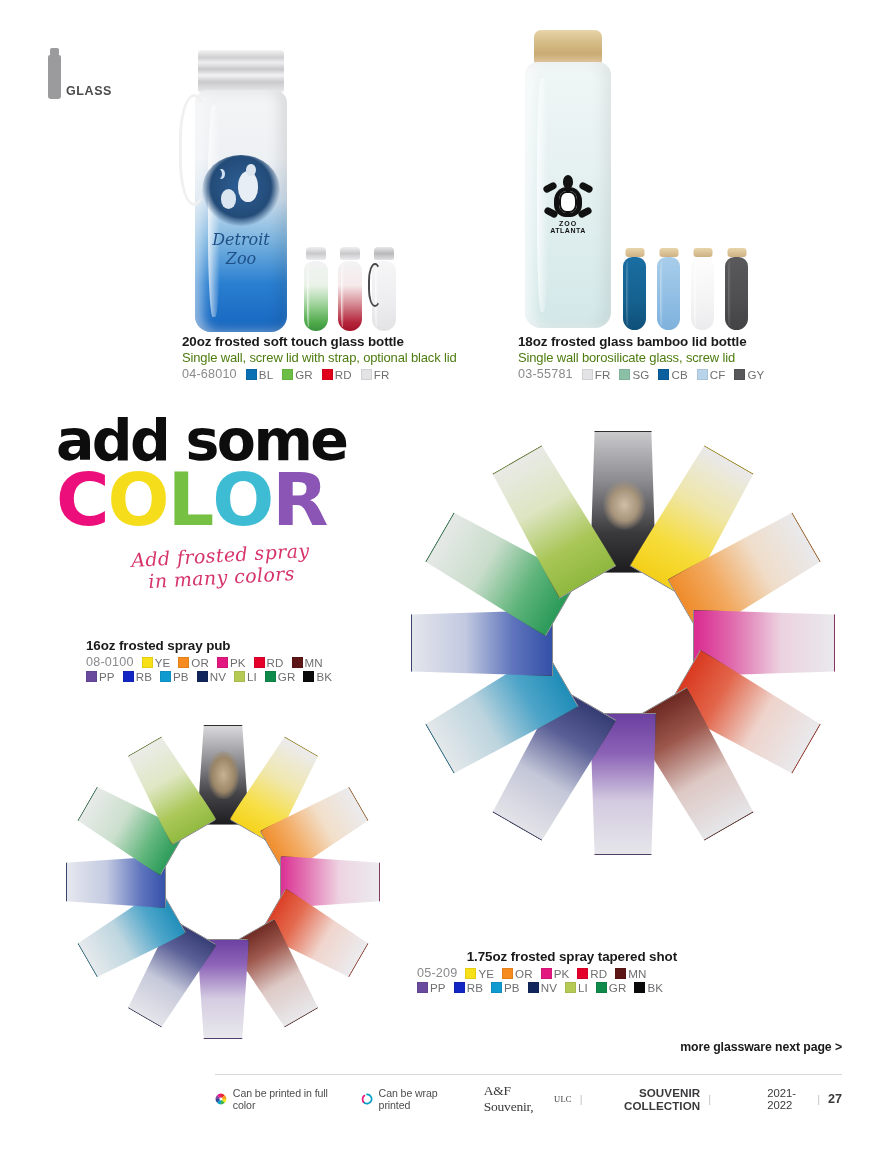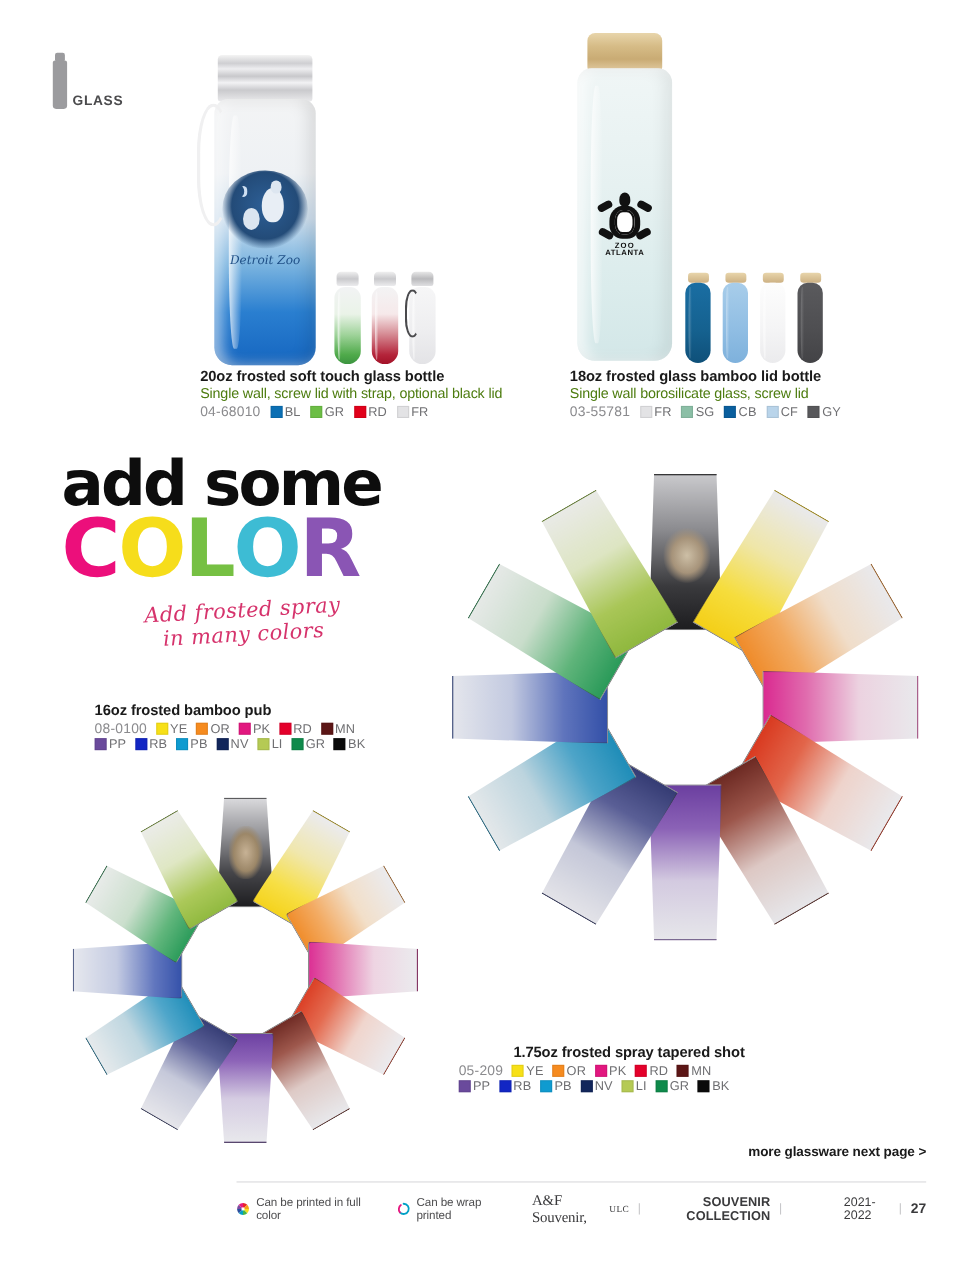--- a/index.html
+++ b/index.html
@@ -85,21 +85,21 @@
         <div style="position:absolute; left:8%; top:27%; width:84%; height:29%;
              background:radial-gradient(ellipse at 50% 45%, #2d5f96 0%, #234b78 55%, rgba(35,75,120,0) 72%);
              border-radius:50%;">
           <div style="position:absolute; left:46%; top:22%; width:26%; height:45%; background:#e8eef5; border-radius:50% 50% 45% 45%;"></div>
           <div style="position:absolute; left:56%; top:12%; width:13%; height:18%; background:#dde6f0; border-radius:50%;"></div>
           <div style="position:absolute; left:24%; top:48%; width:20%; height:28%; background:#dbe5f0; border-radius:50%;"></div>
           <div style="position:absolute; left:20%; top:20%; width:9%; height:14%; border-radius:50%;
                box-shadow: inset -3px 0 0 #cfe0f2; background:transparent;"></div>
         </div>
         <div style="position:absolute; left:12%; top:58%; width:76%; text-align:center;
-             font-family:'DejaVu Serif',serif; font-style:italic; font-size:11px; color:#1f4f86;">Detroit Zoo</div>
+             font-family:'DejaVu Serif',serif; font-style:italic; font-size:16px; color:#1f4f86;">Detroit Zoo</div>
       </div>
       <div class="strap" style="left:-2px; top:52px; width:30px; height:112px; border-color:#f0f0f1; border-right-color:transparent;"></div>
     </div>
   </div>
 
   <div class="ph" style="left:303px; top:247px; width:94px; height:84px;">
     <div class="bottle" style="position:absolute; left:0; top:0; width:26px; height:84px;">
       <div class="b-cap" style="top:0; width:20px; height:13px; background:linear-gradient(180deg,#f0f0f0,#c9c9cc,#ececee);"></div>
       <div class="b-body" style="top:14px; left:1px; right:1px; background:linear-gradient(180deg,#f2f3f4 0%,#eaf3e8 35%,#9fd39a 62%,#4faa4a 88%,#3c9440 100%);">
           <div class="b-gloss"></div>
@@ -233,21 +233,21 @@
       <span style="color:#3dbcd4">O</span>
       <span style="color:#8a55b4">R</span>
     </div>
     <div class="h-script">
       <div>Add frosted spray</div>
       <div>in many colors</div>
     </div>
   </div>
 
   <div style="position:absolute; left:86px; top:638px; width:250px;">
-    <div class="prod-title">16oz frosted bamboo pub</div>
+    <div class="prod-title">16oz frosted spray pub</div>
     <div class="sku-row" style="gap:0 8px;">
       <span class="sku">08-0100</span>
       <span class="chip">
           <i class="sw" style="background:#f7e017"></i>
           <span>YE</span>
         </span>
       <span class="chip">
           <i class="sw" style="background:#f68b1f"></i>
           <span>OR</span>
         </span>

